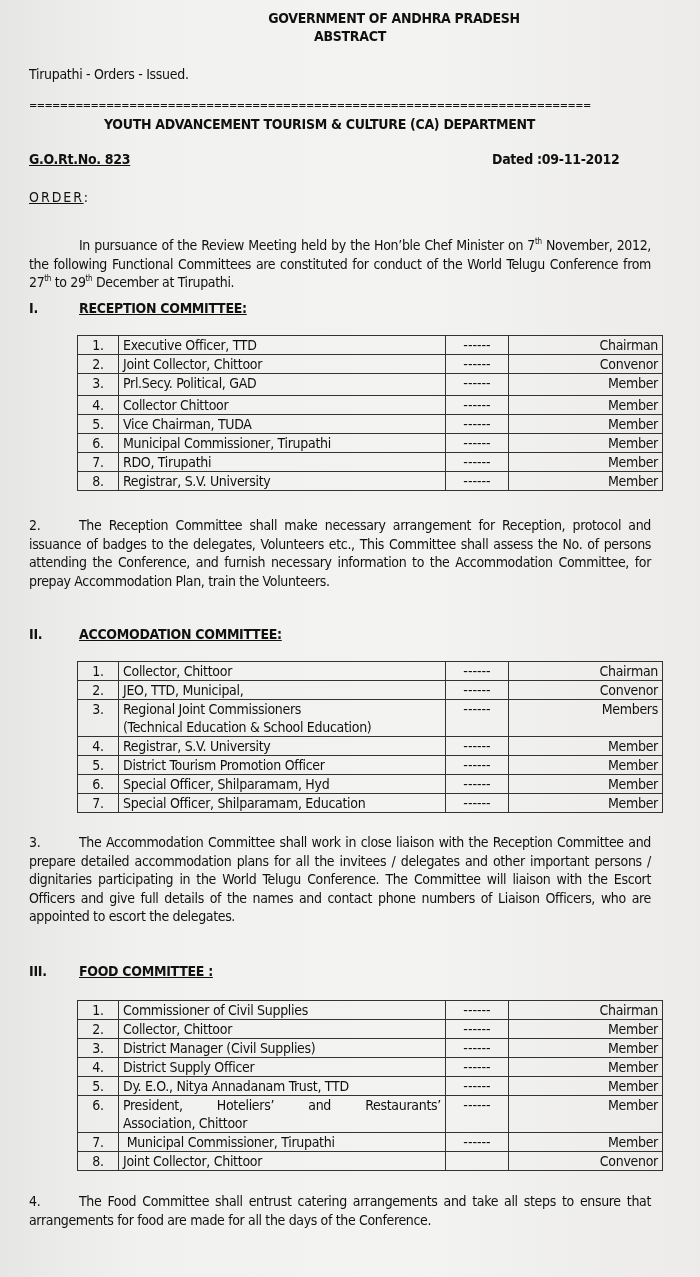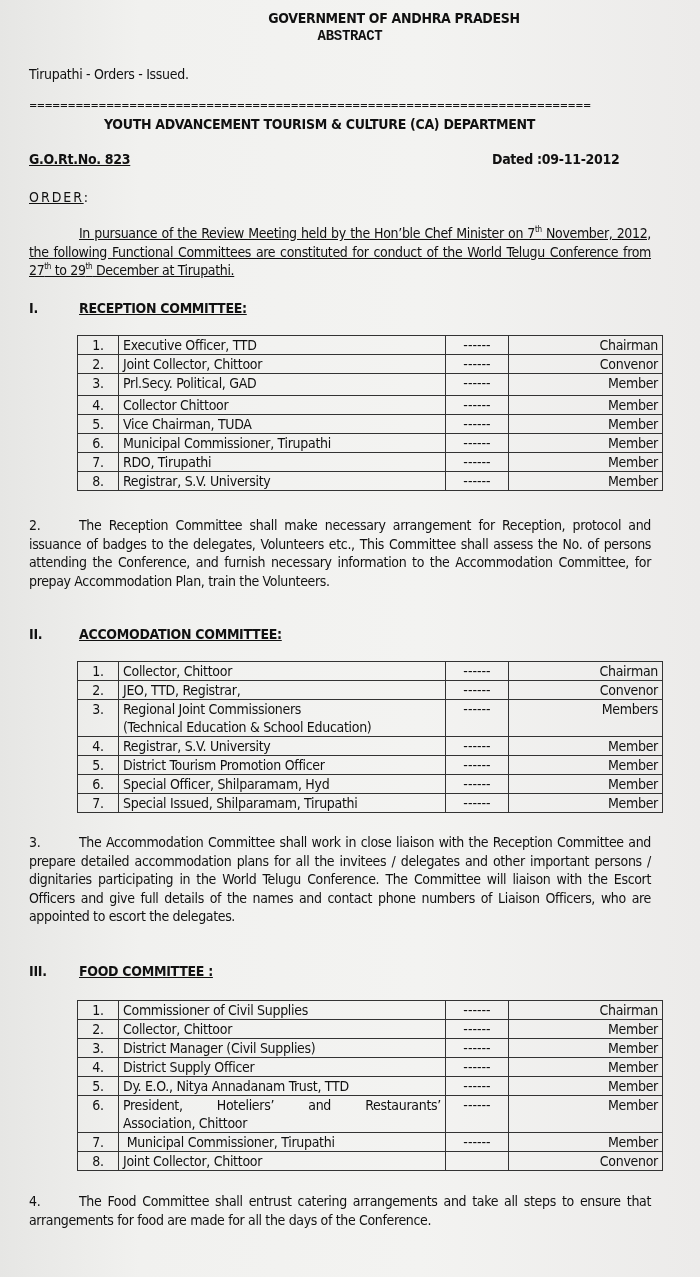--- a/index.html
+++ b/index.html
@@ -33,34 +33,34 @@
   .justify-line { text-align: justify; text-align-last: justify; }
   .rule { position: absolute; left: 29px; width: 594px; font-size: 11px; letter-spacing: -0.6px;
     overflow: hidden; white-space: nowrap; line-height: 12px; }
 </style>
 </head>
 <body>
 
 <div class="page">
 
   <div class="abs h center" style="left:0;width:692px;top:10px;margin-left:48px;">GOVERNMENT OF ANDHRA PRADESH</div>
-  <div class="abs h center" style="left:0;width:700px;top:28px;font-family:Liberation Mono, monospace;">ABSTRACT</div>
+  <div class="abs h center" style="left:0;width:700px;top:28px;">ABSTRACT</div>
 
   <div class="abs t" style="left:29px;top:65px;text-align:center;">Tirupathi - Orders - Issued.</div>
 
   <div class="rule" style="top:100px;">=========================================================================</div>
 
   <div class="abs h" style="left:104px;top:116px;">YOUTH ADVANCEMENT TOURISM &amp; CULTURE (CA) DEPARTMENT</div>
 
   <div class="abs h" style="left:29px;top:151px;text-decoration:underline;">G.O.Rt.No. 823</div>
   <div class="abs h" style="left:492px;top:151px;">Dated :09-11-2012</div>
 
   <div class="abs t" style="left:29px;top:188px;letter-spacing:2px;text-align:right;"><span style="text-decoration:underline;">ORDER</span><span>:</span></div>
 
-  <div class="para" style="top:224px;text-decoration:underline;"><span class="ind"></span><span>In pursuance of the Review Meeting held by the Hon’ble Chef Minister on 7</span><sup>th</sup><span> November, 2012, the following Functional Committees are constituted for conduct of the World Telugu Conference from 27</span><sup>th</sup><span> to 29</span><sup>th</sup><span> December at Tirupathi.</span></div>
+  <div class="para" style="top:236px;"><span class="ind"></span><span>In pursuance of the Review Meeting held by the Hon’ble Chef Minister on 7</span><sup>th</sup><span> November, 2012, the following Functional Committees are constituted for conduct of the World Telugu Conference from 27</span><sup>th</sup><span> to 29</span><sup>th</sup><span> December at Tirupathi.</span></div>
 
   <div class="sechead" style="top:300px;"><span class="num">I.</span><span class="title">RECEPTION COMMITTEE:</span></div>
 
   <table class="comm" style="top:335px;">
     <tbody>
         <tr>
           <td class="c-num">1.</td>
           <td class="c-name">Executive Officer, TTD</td>
           <td class="c-dash">------</td>
           <td class="c-role">Chairman</td>
@@ -117,21 +117,21 @@
   <table class="comm" style="top:661px;">
     <tbody>
         <tr>
           <td class="c-num">1.</td>
           <td class="c-name">Collector, Chittoor</td>
           <td class="c-dash">------</td>
           <td class="c-role">Chairman</td>
         </tr>
     <tr>
           <td class="c-num">2.</td>
-          <td class="c-name">JEO, TTD, Registrar,</td>
+          <td class="c-name">JEO, TTD, Municipal,</td>
           <td class="c-dash">------</td>
           <td class="c-role">Convenor</td>
         </tr>
     <tr>
           <td class="c-num">3.</td>
           <td class="c-name">
             <div>Regional Joint Commissioners</div>
             <div>(Technical Education &amp; School Education)</div>
           </td>
           <td class="c-dash">------</td>
@@ -150,21 +150,21 @@
           <td class="c-role">Member</td>
         </tr>
     <tr>
           <td class="c-num">6.</td>
           <td class="c-name">Special Officer, Shilparamam, Hyd</td>
           <td class="c-dash">------</td>
           <td class="c-role">Member</td>
         </tr>
     <tr>
           <td class="c-num">7.</td>
-          <td class="c-name">Special Issued, Shilparamam, Tirupathi</td>
+          <td class="c-name">Special Officer, Shilparamam, Education</td>
           <td class="c-dash">------</td>
           <td class="c-role">Member</td>
         </tr>
   </tbody>
     </table>
 
   <div class="para" style="top:833px;"><span class="ind">3.</span><span>The Accommodation Committee shall work in close liaison with the Reception Committee and prepare detailed accommodation plans for all the  invitees / delegates and other important persons / dignitaries participating in the World Telugu Conference.  The Committee will liaison with the Escort Officers and give full details of the names and contact phone numbers of Liaison Officers, who are appointed to escort the delegates.</span></div>
 
   <div class="sechead" style="top:963px;"><span class="num">III.</span><span class="title">FOOD COMMITTEE :</span></div>
 

